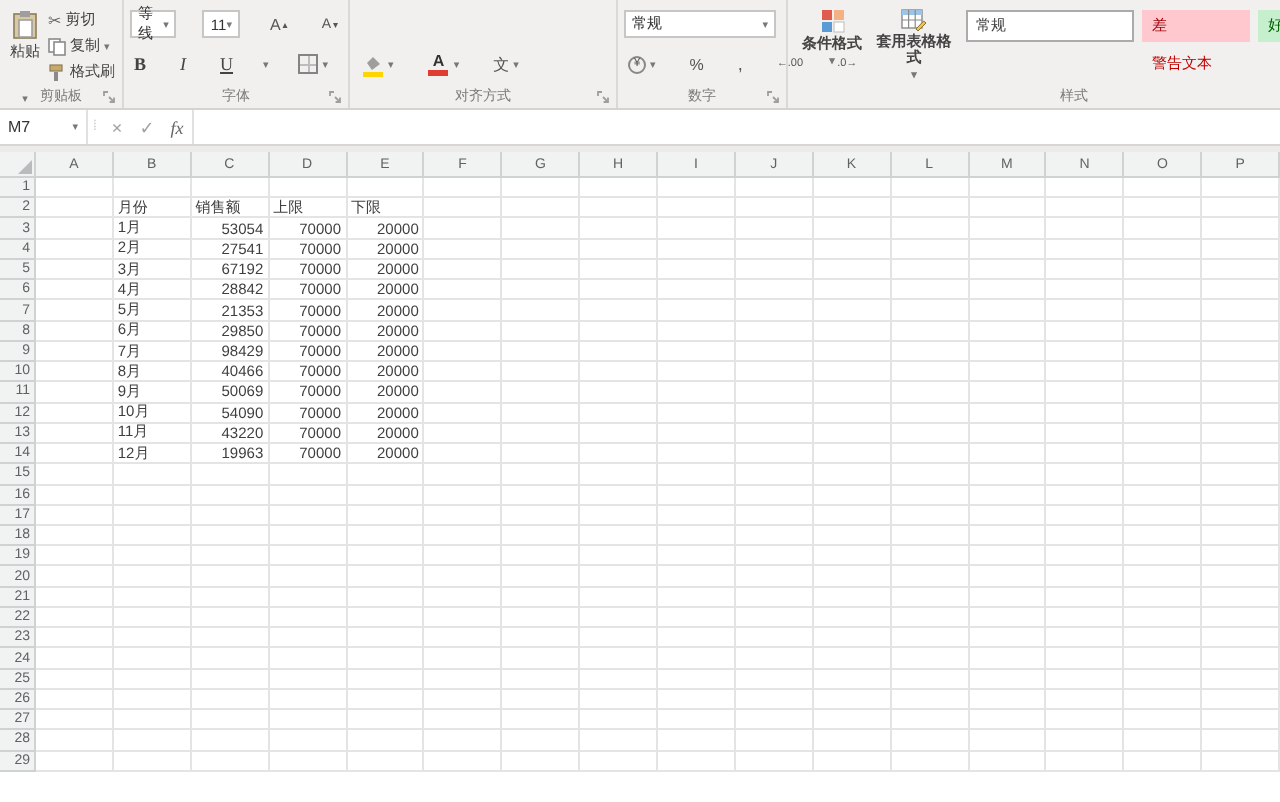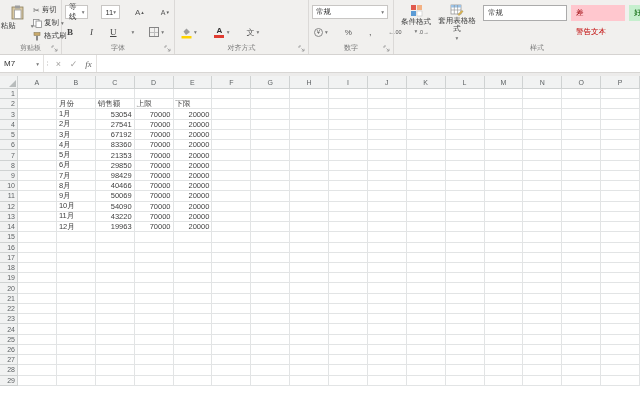--- a/index.html
+++ b/index.html
@@ -40,21 +40,21 @@
   .fillicon { width:11px; height:13px; position:relative; }
   .fillicon svg { display:block; }
   .fontcolor { width:11px; height:13px; display:flex; flex-direction:column; align-items:center; font-size:8px; font-weight:bold; color:#333; line-height:9px; }
   .colorbar { width:10px; height:3px; }
   .glyphbtn { font-size:8px; color:#555; display:flex; align-items:center; gap:1px; }
   .serifB { font-family:"Liberation Serif",serif; font-weight:bold; font-size:9px; }
   .serifI { font-family:"Liberation Serif",serif; font-style:italic; font-size:9px; }
   .serifU { font-family:"Liberation Serif",serif; text-decoration:underline; font-size:9px; }
 
   
-  .stylebtn { display:flex; flex-direction:column; align-items:center; justify-content:flex-start; width:38px; text-align:center; line-height:8px; padding-top:2px; gap:1px; }
+  .stylebtn { display:flex; flex-direction:column; align-items:center; justify-content:flex-start; width:38px; text-align:center; line-height:8px; padding-top:2px; gap:1px;font-weight:bold; }
   .gallery { display:grid; grid-template-columns:84px 54px 48px; grid-auto-rows:16px; gap:3px 4px; margin:3px 0 0 4px; }
   .swatch { font-size:7.5px; display:flex; align-items:center; padding-left:4px; border:1px solid transparent; overflow:hidden; white-space:nowrap; }
 
   
   .fbar { height:18px; background:#fff; display:flex; align-items:stretch; font-size:8px; color:#333; flex:0 0 auto; border-bottom:1px solid #d8d6d4; }
   .namebox { width:44px; display:flex; align-items:center; justify-content:space-between; padding:0 4px; border-right:1px solid #e3e1df; }
   .fbsep { width:7px; display:flex; align-items:center; justify-content:center; color:#c9c7c5; font-size:7px; }
   .fbtn { width:15px; display:flex; align-items:center; justify-content:center; color:#a3a19f; font-size:9px; }
   .fx { font-family:"Liberation Serif",serif; font-style:italic; color:#666; }
   .finput { flex:1; border-left:1px solid #e3e1df; }
@@ -79,21 +79,21 @@
   <div class="ribbon">
 
     <div class="group" style="width:62px">
       <div style="display:flex;">
         <div class="paste-btn btn">
           <svg width="13" height="15" viewBox="0 0 13 15">
             <rect x="1" y="2" width="11" height="12" fill="#d9c9a3" stroke="#8b7d5a" stroke-width="0.8"></rect>
             <rect x="4" y="0.5" width="5" height="3" fill="#9e9e9e"></rect>
             <rect x="3.5" y="5" width="6.5" height="8.5" fill="#ffffff" stroke="#9e9e9e" stroke-width="0.8"></rect>
           </svg>
-          <span style="display:flex;align-items:center;gap:15px;">
+          <span style="display:flex;align-items:center;gap:15px;flex-direction:column;">
             <span>粘贴</span>
               <span class="arrow">▾</span>
           </span>
         </div>
         <div class="clip-col">
           <div class="btn">
             <span style="font-size:8px;color:#666;">✂</span>
             <span>剪切</span>
           </div>
           <div class="btn">
@@ -355,21 +355,21 @@
       <div class="cell"></div>
       <div class="cell"></div>
       <div class="cell"></div>
       <div class="cell"></div>
       <div class="cell"></div>
       <div class="cell"></div>
       <div class="cell"></div>
       <div class="hcell rhead">6</div>
       <div class="cell"></div>
       <div class="cell">4月</div>
-      <div class="cell num">83360</div>
+      <div class="cell num">28842</div>
       <div class="cell num">70000</div>
       <div class="cell num">20000</div>
       <div class="cell"></div>
       <div class="cell"></div>
       <div class="cell"></div>
       <div class="cell"></div>
       <div class="cell"></div>
       <div class="cell"></div>
       <div class="cell"></div>
       <div class="cell"></div>

